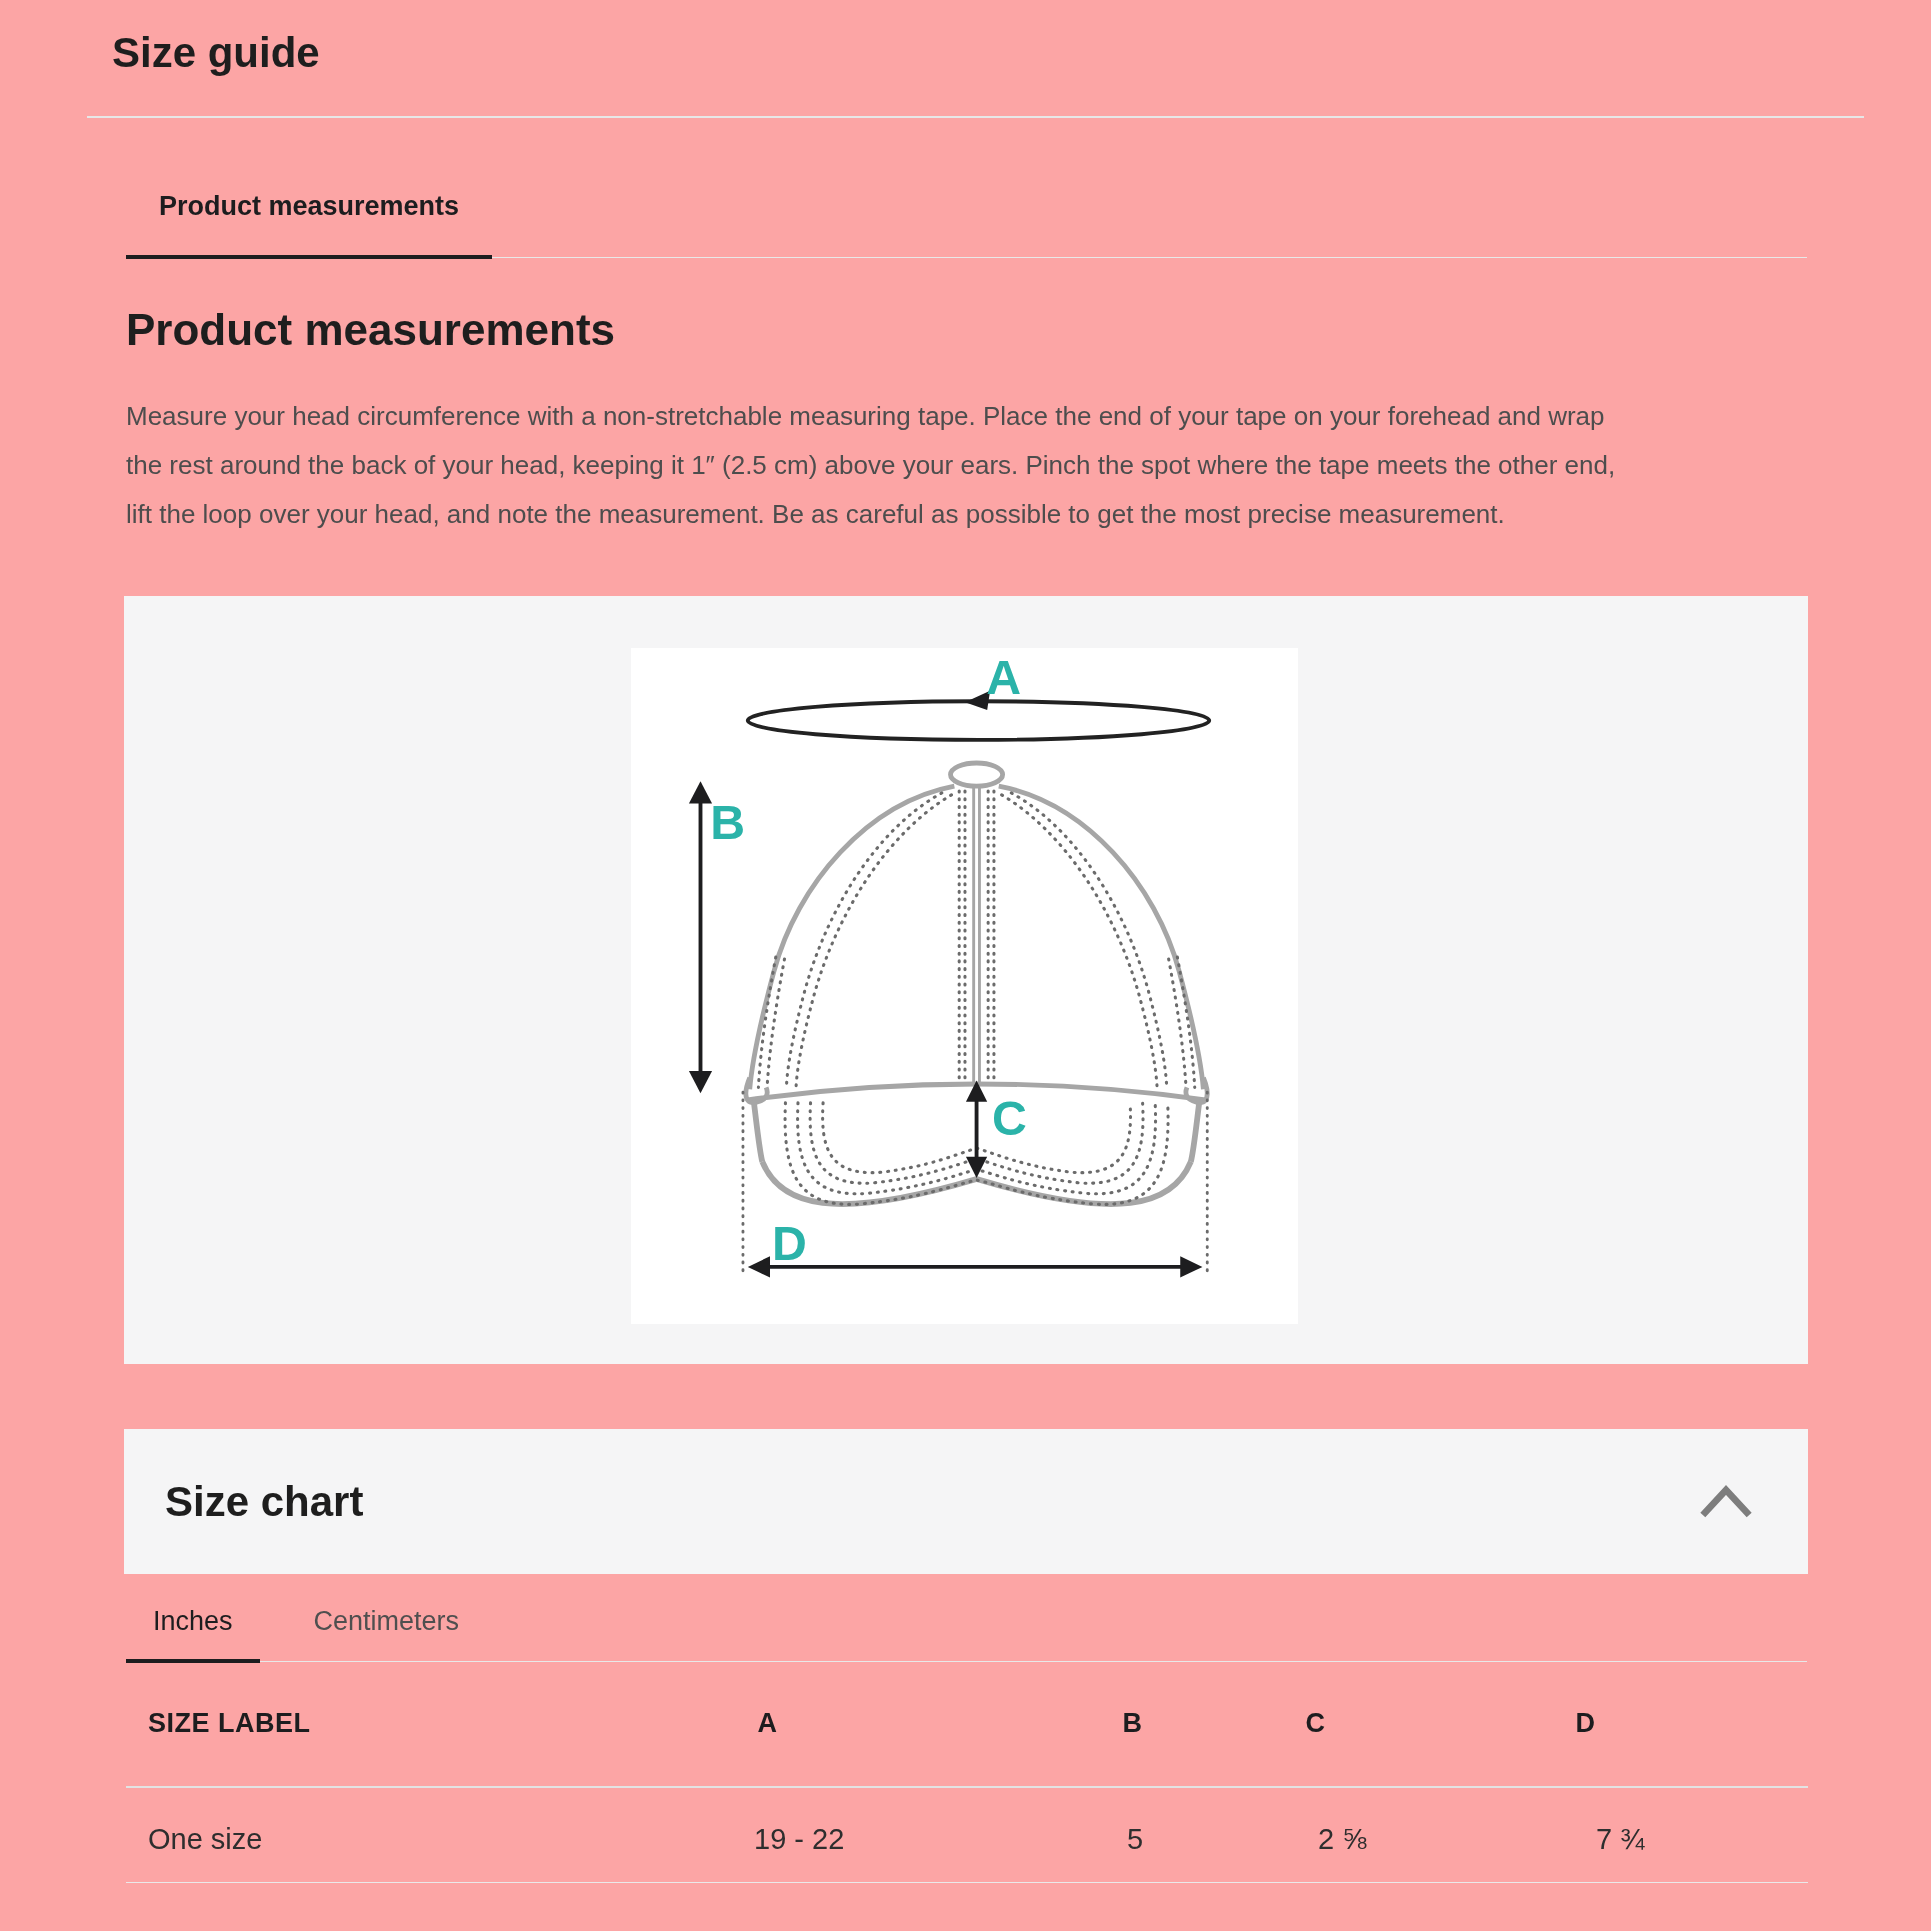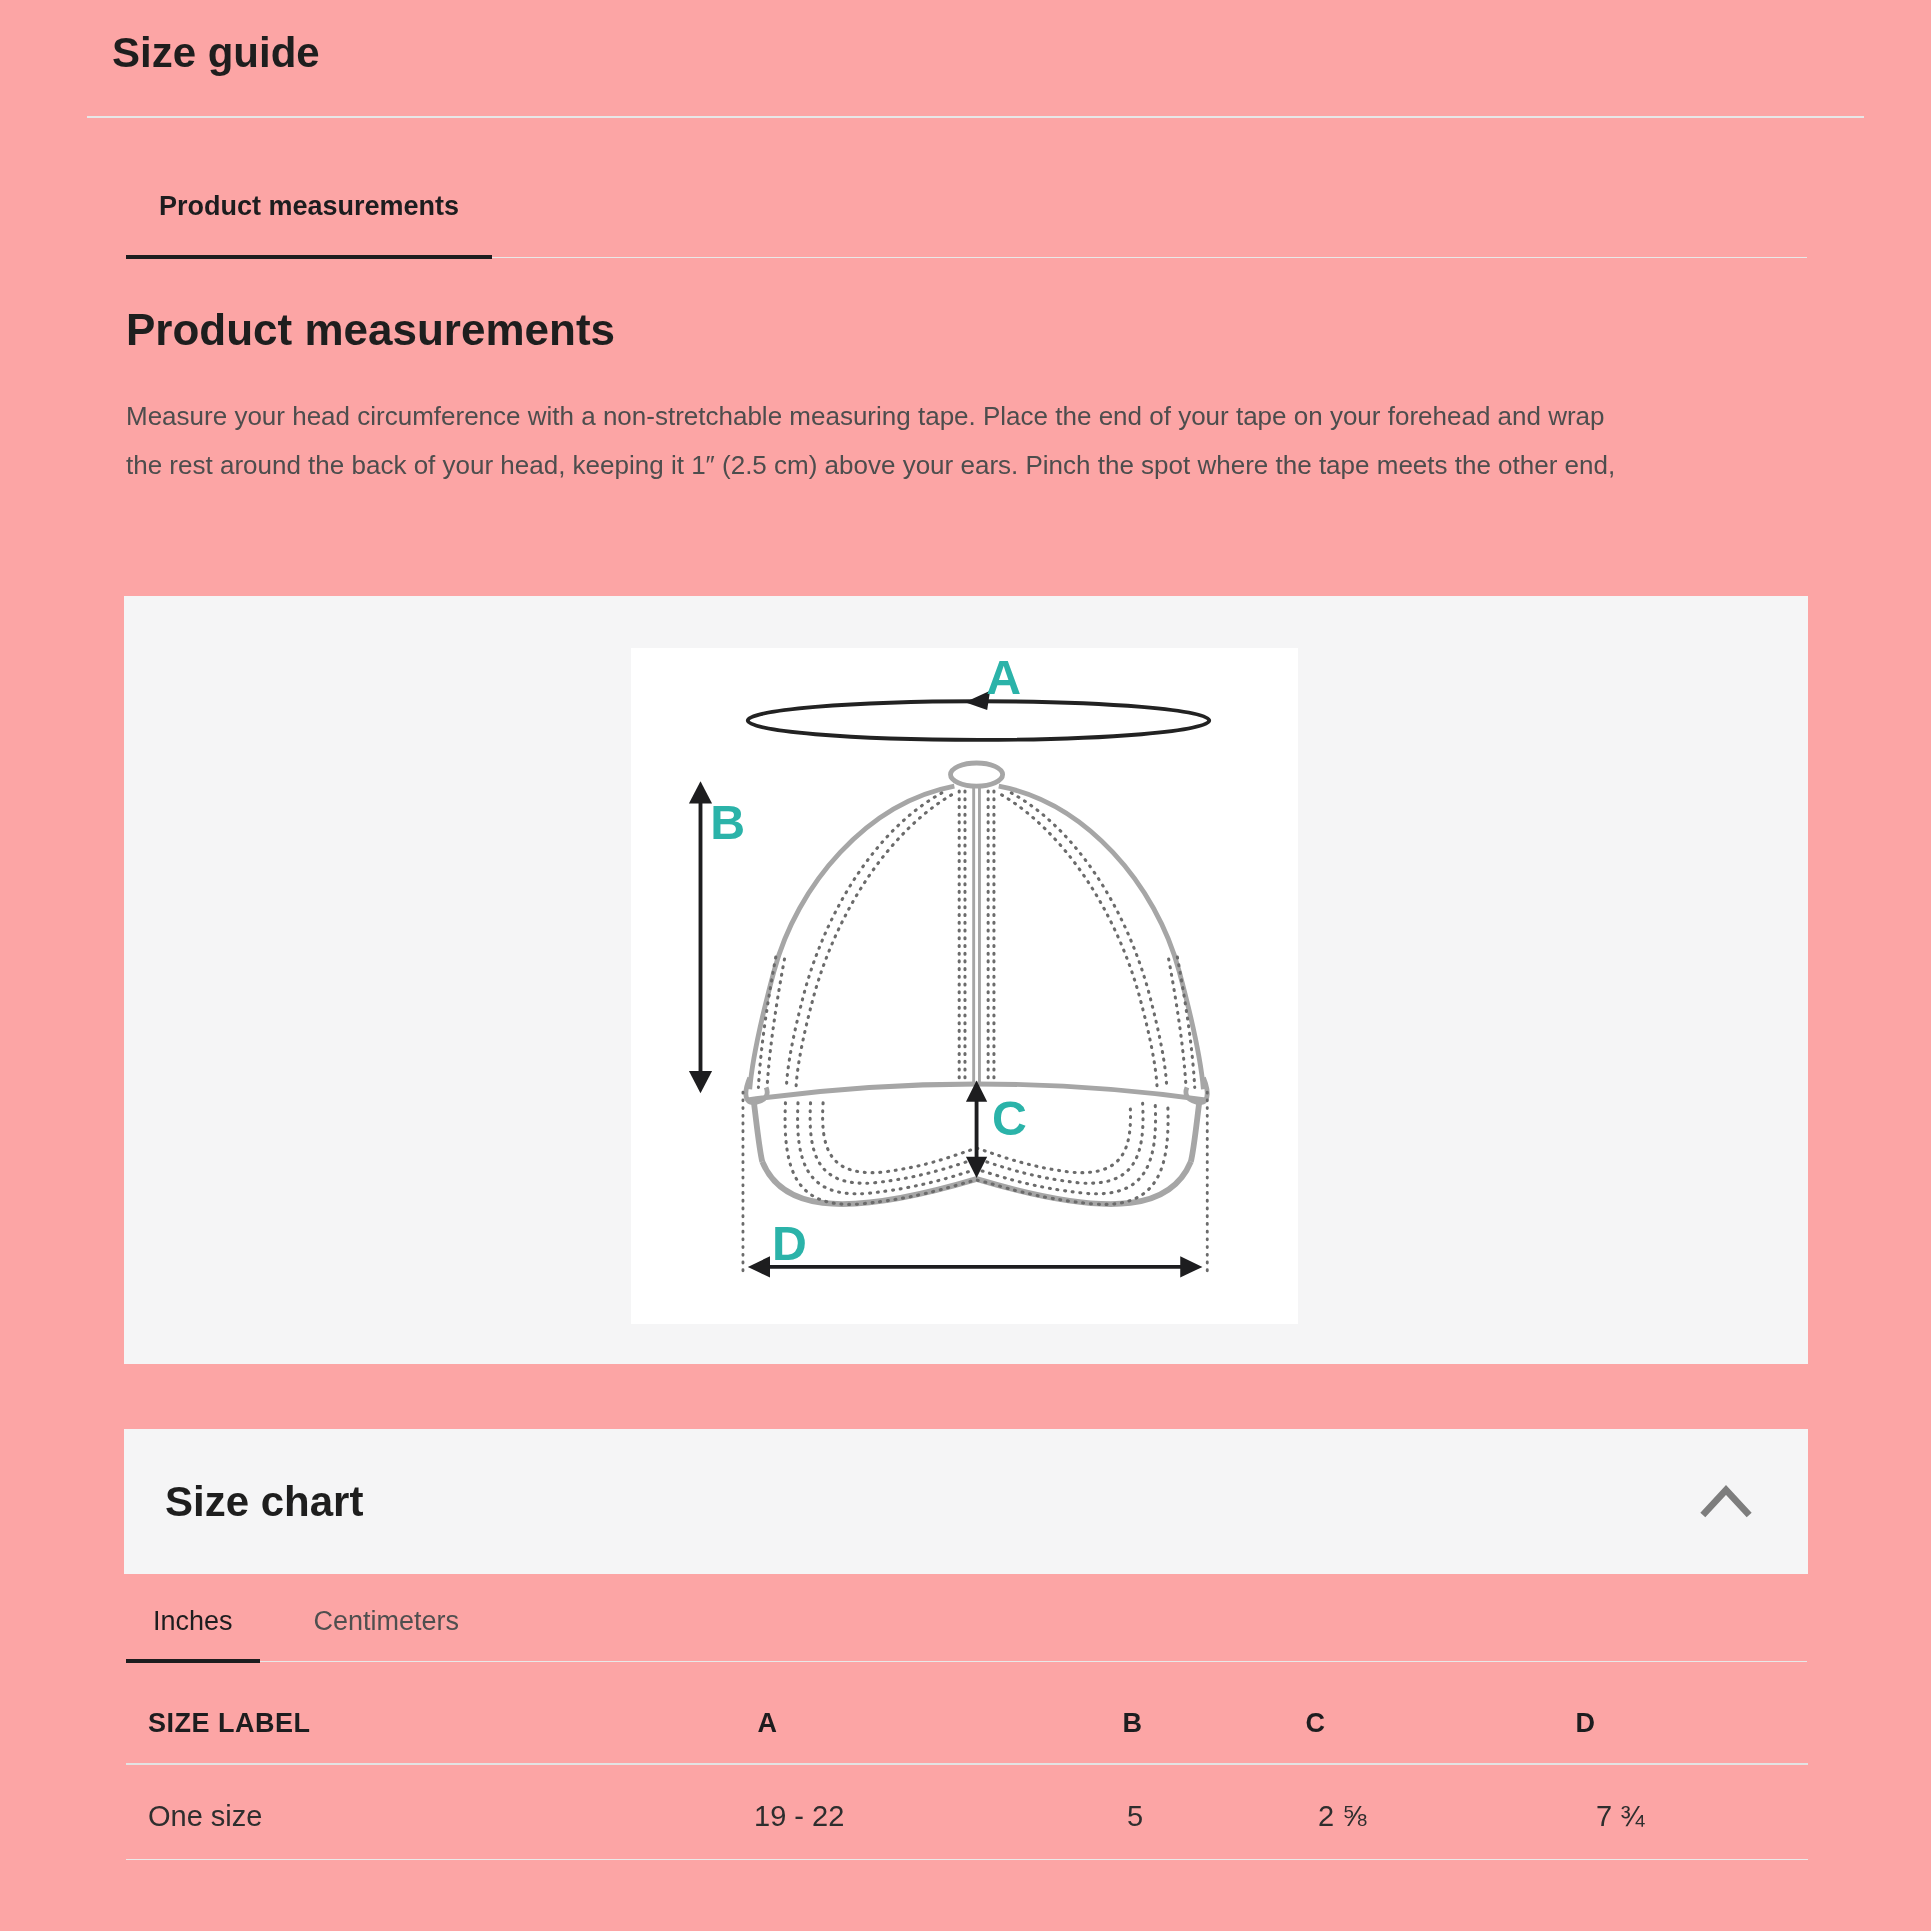--- a/index.html
+++ b/index.html
@@ -60,21 +60,21 @@
     border-bottom:4.8px solid transparent; cursor:pointer; white-space:nowrap;
   }
   .unit-tab.active { font-weight:400; color:#1d1d1f; border-bottom-color:#1d1d1f; }
   .unit-tab + .unit-tab { margin-left:27px; }
   .size-table {
     position:absolute; left:126px; top:1685px; width:1682px;
   }
   .t-row {
     display:grid; grid-template-columns:620px 365px 183px 270px auto;
   }
-  .t-head { padding-top:23px; padding-bottom:24px; border-bottom:2.9px solid #e3e3e3; }
+  .t-head { padding-top:23px; padding-bottom:47px; border-bottom:2.9px solid #e3e3e3; }
   .t-body { padding-top:35px; padding-bottom:26px; border-bottom:1.9px solid #eaeaea;gap:8px; }
   .t-cell { font-size:29px; color:#2e2e2e; }
   .t-head .t-cell {
     font-size:27px; font-weight:700; color:#1d1d1f; letter-spacing:0.5px; padding-left:11.6px;
   }
   .t-head .t-cell:first-child, .t-body .t-cell:first-child { padding-left:22px; }
   svg text.dim-label {
     font-family:"Liberation Sans", sans-serif; font-size:50px; font-weight:700; fill:#2bb3a9;
   }
 </style>
@@ -90,20 +90,21 @@
     <div class="tab active">
       <span>Product measurements</span>
     </div>
   </div>
 
   <div class="section-heading">Product measurements</div>
 
   <div class="section-description">
     <div>Measure your head circumference with a non-stretchable measuring tape. Place the end of your  tape on your forehead and wrap</div>
     <div>the rest around the back of your head, keeping it 1″ (2.5 cm) above your ears. Pinch the spot where the tape meets the other end,</div>
+    <div>lift the loop over your head, and note the measurement. Be as careful as possible to get the most precise measurement.</div>
   </div>
 
   <div class="diagram-panel">
     <div class="diagram-card">
       <svg width="667" height="676" viewBox="0 0 691 700">
 
         <ellipse cx="360" cy="75" rx="239" ry="20" fill="none" stroke="#222222" stroke-width="4"></ellipse>
         <polygon points="346,56 372,44 369,64" fill="#1d1d1f"></polygon>
         <text class="dim-label" x="368" y="48">A</text>
 

